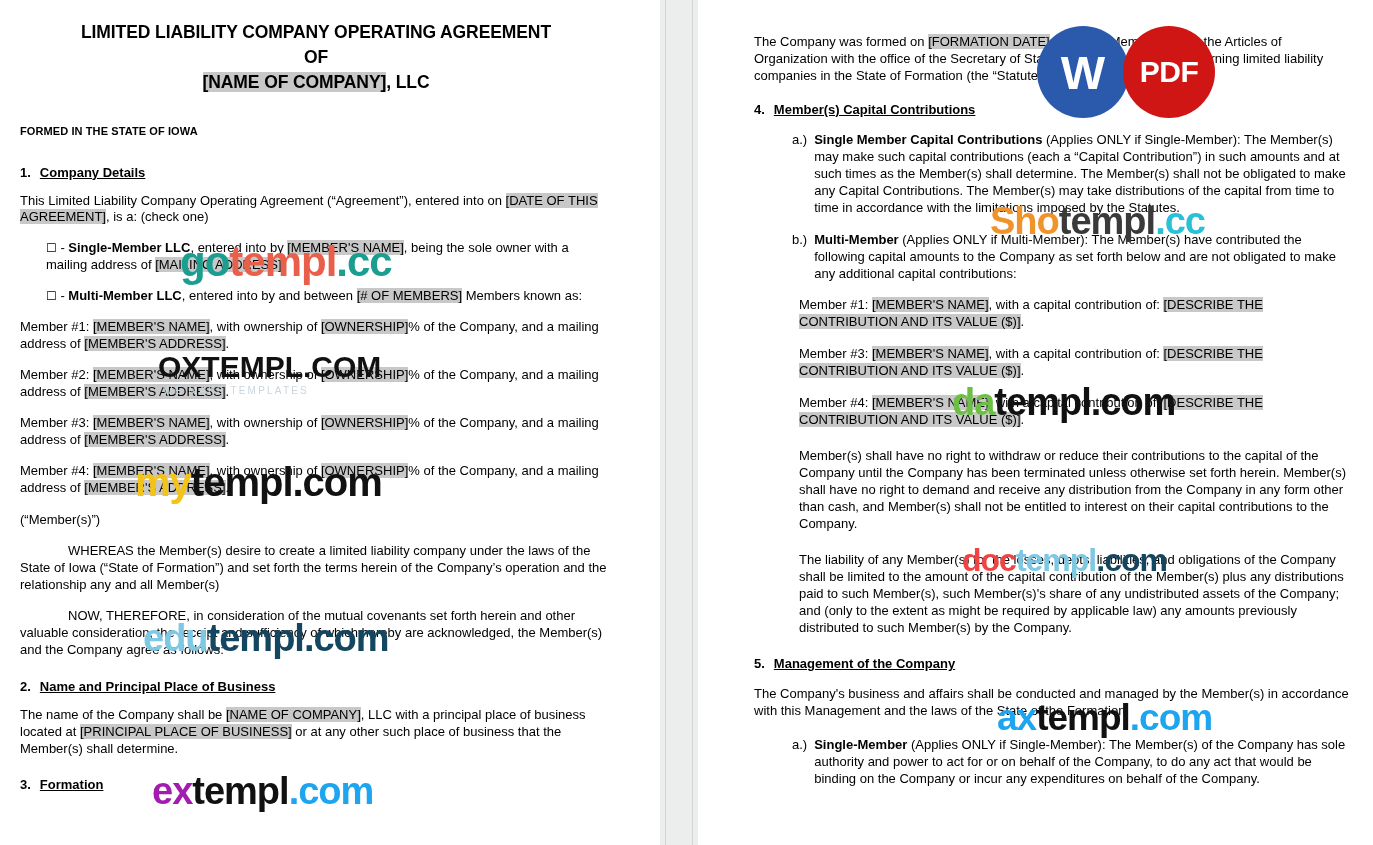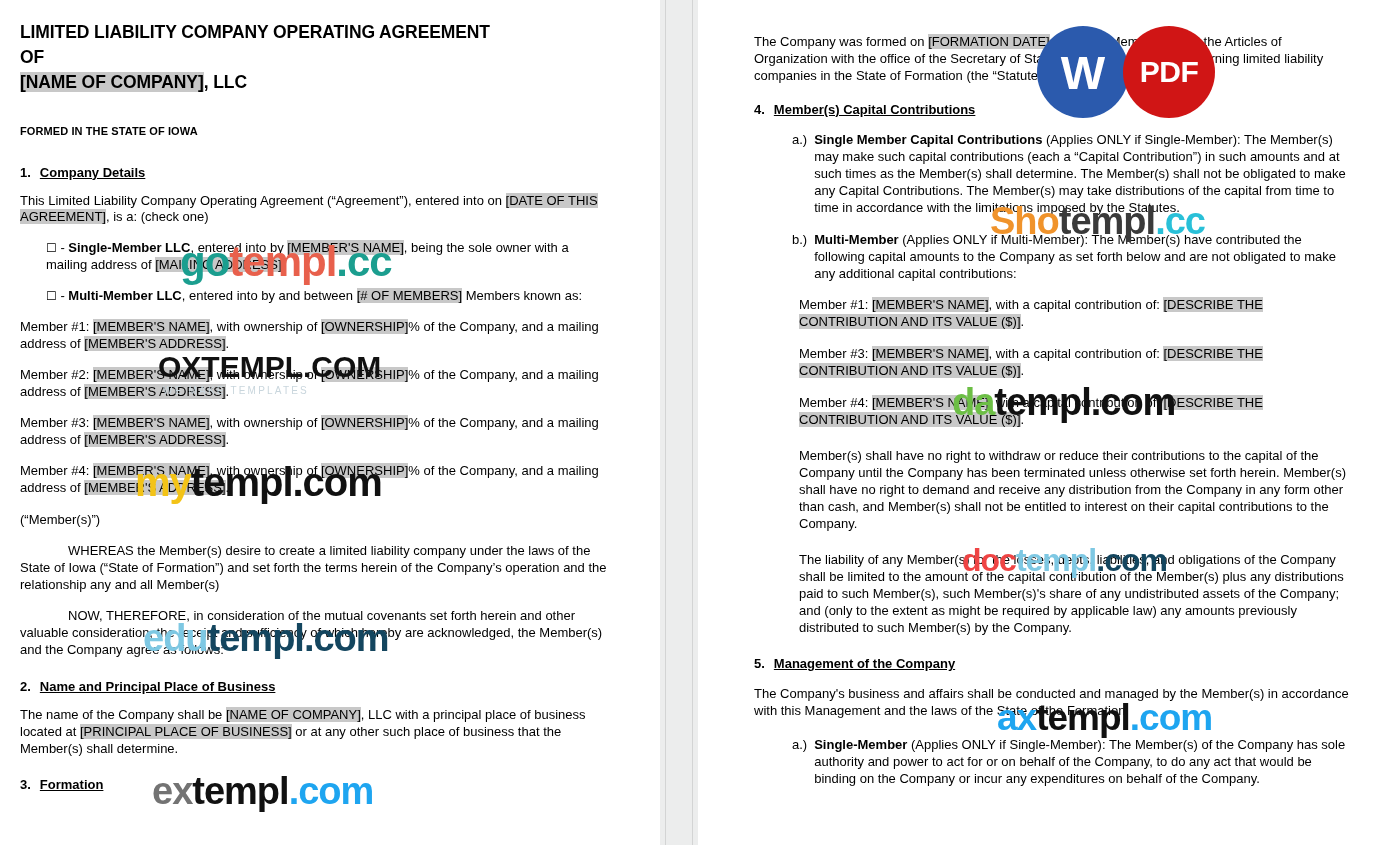--- a/index.html
+++ b/index.html
@@ -46,21 +46,21 @@
     height: 845px;
     box-sizing: border-box;
   }
   .col-left  { left: 0px;   width: 660px; padding: 20px 48px 0 20px; }
   .col-right { left: 698px; width: 675px; padding: 34px 22px 0 56px; }
 
   
   .doc-title {
     font-size: 17.5px;
     font-weight: bold;
-    text-align: left;
+    text-align: center;
     line-height: 1.42;
     letter-spacing: -0.1px;
     margin: 0 0 2px 0;
   }
   .state-line {
     font-size: 11px;
     font-weight: bold;
     margin: 30px 0 0 0;
     letter-spacing: 0.1px;
   }
@@ -275,19 +275,19 @@
     <div class="badge badge-pdf" id="badge-pdf" style="background: rgb(208, 21, 21);">
       <span>PDF</span>
     </div>
   </div>
 
   <div class="wm" id="wm-gotempl" style="left:180px; top:238px; font-size:42px;"><span style="color: rgb(27, 158, 143);">go</span><span style="color: rgb(232, 96, 76);">templ</span><span style="color: rgb(27, 158, 143);">.cc</span></div>
   <div class="wm" id="wm-oxtempl" style="left:158px; top:350px; font-size:30px; letter-spacing:0px;"><span style="color: rgb(17, 17, 17);">OXTEMPL.COM</span></div>
   <div class="wm-sub" id="wm-oxtempl-sub" style="left:163px; top:385px;">WE MAKE TEMPLATES</div>
   <div class="wm" id="wm-mytempl" style="left:135px; top:460px; font-size:40px;"><span style="color: rgb(243, 195, 23);">my</span><span style="color: rgb(17, 17, 17);">templ.com</span></div>
   <div class="wm" id="wm-edutempl" style="left:143px; top:617px; font-size:38px;"><span style="color: rgb(126, 200, 227);">edu</span><span style="color: rgb(20, 70, 95);">templ</span><span style="color: rgb(20, 70, 95);">.com</span></div>
-  <div class="wm" id="wm-extempl" style="left:152px; top:770px; font-size:38px;"><span style="color: #737373;">ex</span><span style="color: rgb(17, 17, 17);">templ</span><span style="color: rgb(30, 165, 240);">.com</span></div>
+  <div class="wm" id="wm-extempl" style="left:152px; top:770px; font-size:38px;"><span style="color: #a21caf;">ex</span><span style="color: rgb(17, 17, 17);">templ</span><span style="color: rgb(30, 165, 240);">.com</span></div>
   <div class="wm" id="wm-shotempl" style="left:990px; top:200px; font-size:38px;"><span style="color: rgb(240, 147, 43);">Sho</span><span style="color: rgb(58, 58, 58);">templ</span><span style="color: rgb(41, 192, 216);">.cc</span></div>
   <div class="wm" id="wm-datempl" style="left:952px; top:381px; font-size:38px;"><span style="color: rgb(108, 190, 69);">da</span><span style="color: rgb(17, 17, 17);">templ.com</span></div>
   <div class="wm" id="wm-doctempl" style="left:962px; top:542px; font-size:32px;"><span style="color: #ef4444;">doc</span><span style="color: rgb(126, 200, 227);">templ</span><span style="color: rgb(20, 70, 95);">.com</span></div>
   <div class="wm" id="wm-axtempl" style="left:997px; top:697px; font-size:37px;"><span style="color: rgb(30, 165, 240);">ax</span><span style="color: rgb(17, 17, 17);">templ</span><span style="color: rgb(30, 165, 240);">.com</span></div>
 
 </div>
 
 </body></html>

